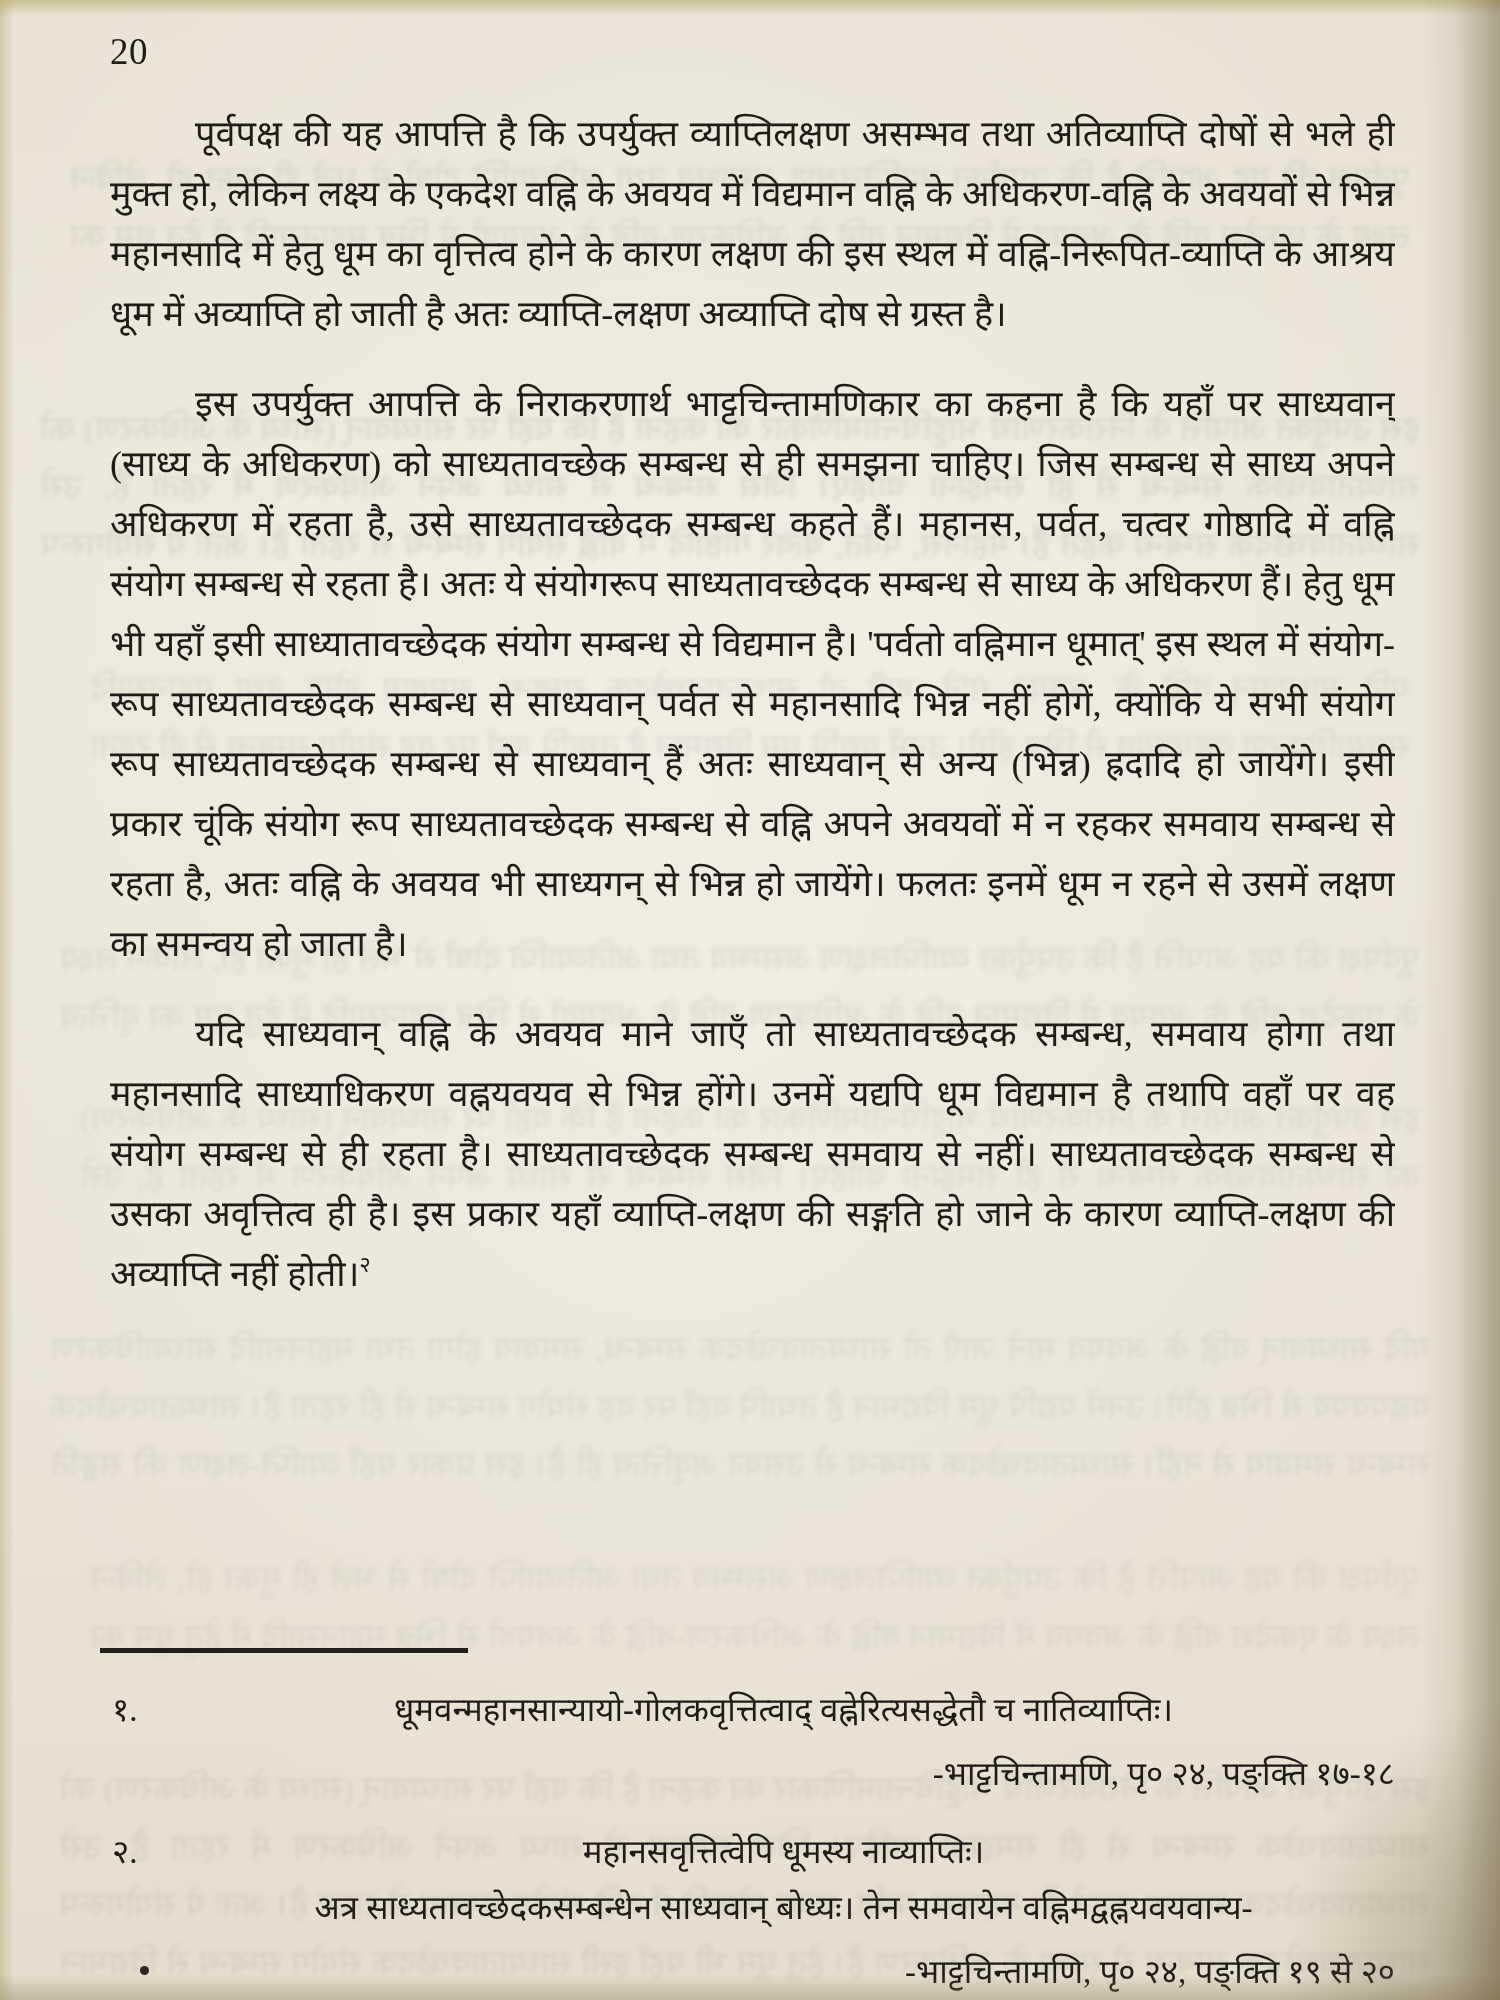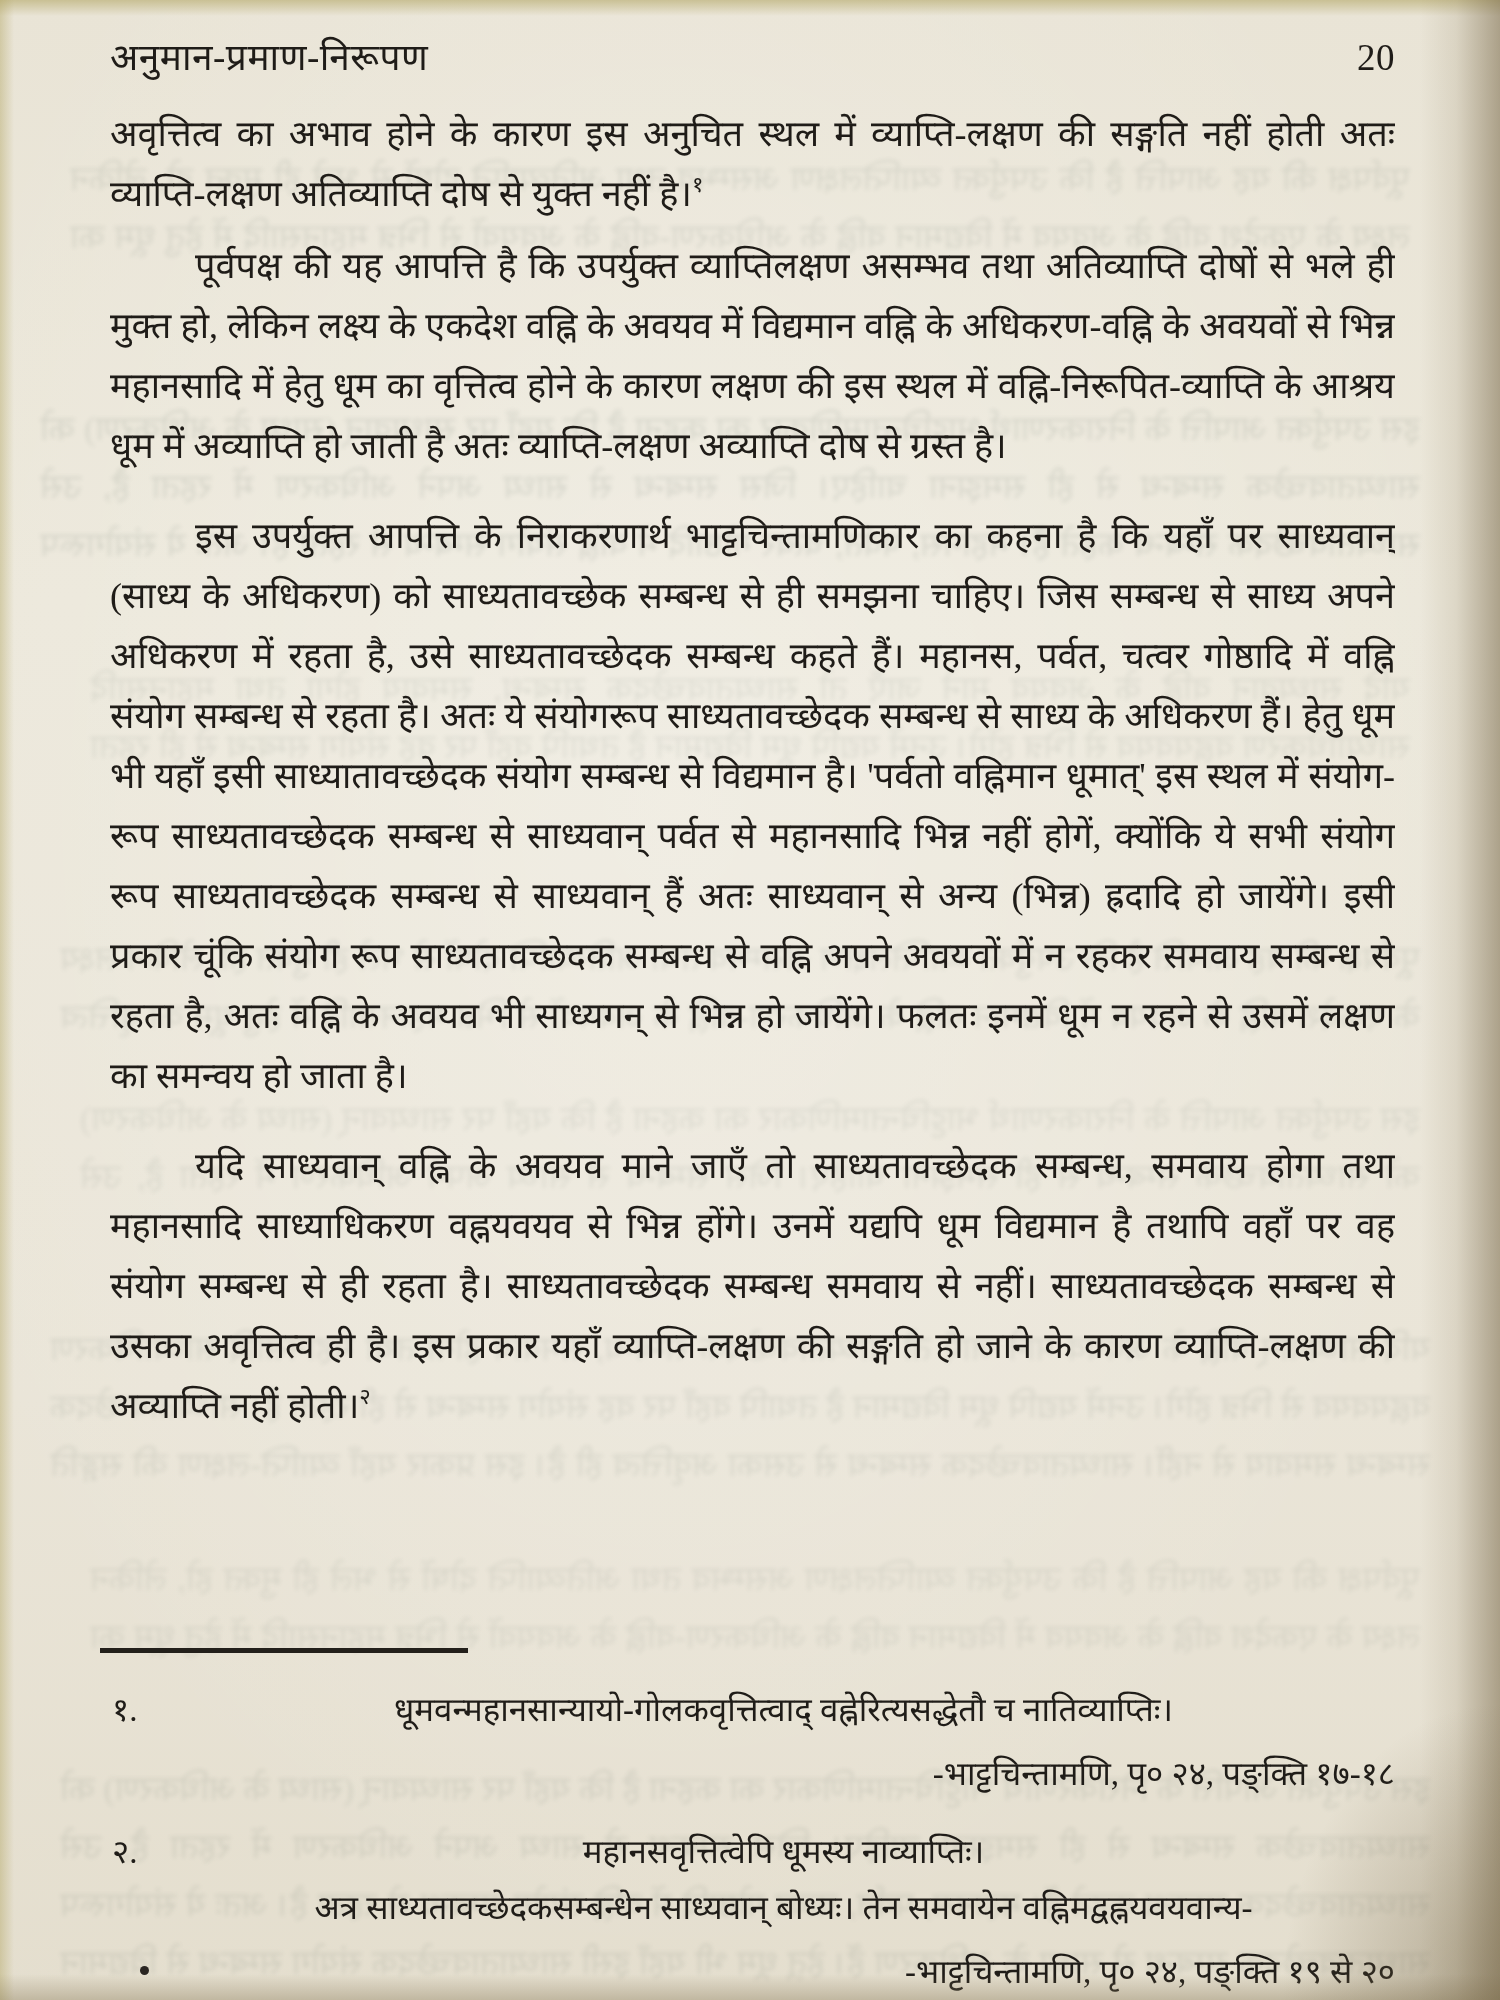--- a/index.html
+++ b/index.html
@@ -98,26 +98,24 @@
   <div class="ghost" style="top:150px; left:70px; width:1340px; height:112px; opacity:.11;">पूर्वपक्ष की यह आपत्ति है कि उपर्युक्त व्याप्तिलक्षण असम्भव तथा अतिव्याप्ति दोषों से भले ही मुक्त हो, लेकिन लक्ष्य के एकदेश वह्नि के अवयव में विद्यमान वह्नि के अधिकरण-वह्नि के अवयवों से भिन्न महानसादि में हेतु धूम का वृत्तित्व होने के कारण लक्षण की इस स्थल में वह्नि-निरूपित-व्याप्ति के आश्रय धूम में अव्याप्ति हो जाती है अतः व्याप्ति-लक्षण अव्याप्ति दोष से ग्रस्त है।</div>
   <div class="ghost" style="top:400px; left:40px; width:1380px; height:170px; opacity:.12;">इस उपर्युक्त आपत्ति के निराकरणार्थ भाट्टचिन्तामणिकार का कहना है कि यहाँ पर साध्यवान् (साध्य के अधिकरण) को साध्यतावच्छेक सम्बन्ध से ही समझना चाहिए। जिस सम्बन्ध से साध्य अपने अधिकरण में रहता है, उसे साध्यतावच्छेदक सम्बन्ध कहते हैं। महानस, पर्वत, चत्वर गोष्ठादि में वह्नि संयोग सम्बन्ध से रहता है। अतः ये संयोगरूप साध्यतावच्छेदक सम्बन्ध से साध्य के अधिकरण हैं। हेतु धूम भी यहाँ इसी साध्यातावच्छेदक संयोग सम्बन्ध से विद्यमान है। 'पर्वतो वह्निमान धूमात्' इस स्थल में संयोग-रूप साध्यतावच्छेदक सम्बन्ध से साध्यवान् पर्वत से महानसादि भिन्न नहीं होगें, क्योंकि ये सभी संयोग रूप साध्यतावच्छेदक सम्बन्ध से साध्यवान् हैं अतः साध्यवान् से अन्य (भिन्न) ह्रदादि हो जायेंगे। इसी प्रकार चूंकि संयोग रूप साध्यतावच्छेदक सम्बन्ध से वह्नि अपने अवयवों में न रहकर समवाय सम्बन्ध से रहता है, अतः वह्नि के अवयव भी साध्यगन् से भिन्न हो जायेंगे। फलतः इनमें धूम न रहने से उसमें लक्षण का समन्वय हो जाता है।</div>
   <div class="ghost" style="top:660px; left:90px; width:1320px; height:112px; opacity:.09;">यदि साध्यवान् वह्नि के अवयव माने जाएँ तो साध्यतावच्छेदक सम्बन्ध, समवाय होगा तथा महानसादि साध्याधिकरण वह्नयवयव से भिन्न होंगे। उनमें यद्यपि धूम विद्यमान है तथापि वहाँ पर वह संयोग सम्बन्ध से ही रहता है। साध्यतावच्छेदक सम्बन्ध समवाय से नहीं। साध्यतावच्छेदक सम्बन्ध से उसका अवृत्तित्व ही है। इस प्रकार यहाँ व्याप्ति-लक्षण की सङ्गति हो जाने के कारण व्याप्ति-लक्षण की अव्याप्ति नहीं होती।</div>
   <div class="ghost" style="top:930px; left:60px; width:1360px; height:112px; opacity:.10;">पूर्वपक्ष की यह आपत्ति है कि उपर्युक्त व्याप्तिलक्षण असम्भव तथा अतिव्याप्ति दोषों से भले ही मुक्त हो, लेकिन लक्ष्य के एकदेश वह्नि के अवयव में विद्यमान वह्नि के अधिकरण-वह्नि के अवयवों से भिन्न महानसादि में हेतु धूम का वृत्तित्व होने के कारण लक्षण की इस स्थल में वह्नि-निरूपित-व्याप्ति के आश्रय धूम में अव्याप्ति हो जाती है अतः व्याप्ति-लक्षण अव्याप्ति दोष से ग्रस्त है।</div>
   <div class="ghost" style="top:1090px; left:80px; width:1340px; height:112px; opacity:.09;">इस उपर्युक्त आपत्ति के निराकरणार्थ भाट्टचिन्तामणिकार का कहना है कि यहाँ पर साध्यवान् (साध्य के अधिकरण) को साध्यतावच्छेक सम्बन्ध से ही समझना चाहिए। जिस सम्बन्ध से साध्य अपने अधिकरण में रहता है, उसे साध्यतावच्छेदक सम्बन्ध कहते हैं। महानस, पर्वत, चत्वर गोष्ठादि में वह्नि संयोग सम्बन्ध से रहता है। अतः ये संयोगरूप साध्यतावच्छेदक सम्बन्ध से साध्य के अधिकरण हैं। हेतु धूम भी यहाँ इसी साध्यातावच्छेदक संयोग सम्बन्ध से विद्यमान है। 'पर्वतो वह्निमान धूमात्' इस स्थल में संयोग-रूप साध्यतावच्छेदक सम्बन्ध से साध्यवान् पर्वत से महानसादि भिन्न नहीं होगें, क्योंकि ये सभी संयोग रूप साध्यतावच्छेदक सम्बन्ध से साध्यवान् हैं अतः साध्यवान् से अन्य (भिन्न) ह्रदादि हो जायेंगे। इसी प्रकार चूंकि संयोग रूप साध्यतावच्छेदक सम्बन्ध से वह्नि अपने अवयवों में न रहकर समवाय सम्बन्ध से रहता है, अतः वह्नि के अवयव भी साध्यगन् से भिन्न हो जायेंगे। फलतः इनमें धूम न रहने से उसमें लक्षण का समन्वय हो जाता है।</div>
   <div class="ghost" style="top:1320px; left:50px; width:1380px; height:170px; opacity:.10;">यदि साध्यवान् वह्नि के अवयव माने जाएँ तो साध्यतावच्छेदक सम्बन्ध, समवाय होगा तथा महानसादि साध्याधिकरण वह्नयवयव से भिन्न होंगे। उनमें यद्यपि धूम विद्यमान है तथापि वहाँ पर वह संयोग सम्बन्ध से ही रहता है। साध्यतावच्छेदक सम्बन्ध समवाय से नहीं। साध्यतावच्छेदक सम्बन्ध से उसका अवृत्तित्व ही है। इस प्रकार यहाँ व्याप्ति-लक्षण की सङ्गति हो जाने के कारण व्याप्ति-लक्षण की अव्याप्ति नहीं होती।</div>
   <div class="ghost" style="top:1550px; left:90px; width:1330px; height:112px; opacity:.09;">पूर्वपक्ष की यह आपत्ति है कि उपर्युक्त व्याप्तिलक्षण असम्भव तथा अतिव्याप्ति दोषों से भले ही मुक्त हो, लेकिन लक्ष्य के एकदेश वह्नि के अवयव में विद्यमान वह्नि के अधिकरण-वह्नि के अवयवों से भिन्न महानसादि में हेतु धूम का वृत्तित्व होने के कारण लक्षण की इस स्थल में वह्नि-निरूपित-व्याप्ति के आश्रय धूम में अव्याप्ति हो जाती है अतः व्याप्ति-लक्षण अव्याप्ति दोष से ग्रस्त है।</div>
   <div class="ghost" style="top:1760px; left:60px; width:1370px; height:220px; opacity:.11;">इस उपर्युक्त आपत्ति के निराकरणार्थ भाट्टचिन्तामणिकार का कहना है कि यहाँ पर साध्यवान् (साध्य के अधिकरण) को साध्यतावच्छेक सम्बन्ध से ही समझना चाहिए। जिस सम्बन्ध से साध्य अपने अधिकरण में रहता है, उसे साध्यतावच्छेदक सम्बन्ध कहते हैं। महानस, पर्वत, चत्वर गोष्ठादि में वह्नि संयोग सम्बन्ध से रहता है। अतः ये संयोगरूप साध्यतावच्छेदक सम्बन्ध से साध्य के अधिकरण हैं। हेतु धूम भी यहाँ इसी साध्यातावच्छेदक संयोग सम्बन्ध से विद्यमान है। 'पर्वतो वह्निमान धूमात्' इस स्थल में संयोग-रूप साध्यतावच्छेदक सम्बन्ध से साध्यवान् पर्वत से महानसादि भिन्न नहीं होगें, क्योंकि ये सभी संयोग रूप साध्यतावच्छेदक सम्बन्ध से साध्यवान् हैं अतः साध्यवान् से अन्य (भिन्न) ह्रदादि हो जायेंगे। इसी प्रकार चूंकि संयोग रूप साध्यतावच्छेदक सम्बन्ध से वह्नि अपने अवयवों में न रहकर समवाय सम्बन्ध से रहता है, अतः वह्नि के अवयव भी साध्यगन् से भिन्न हो जायेंगे। फलतः इनमें धूम न रहने से उसमें लक्षण का समन्वय हो जाता है।</div>
 
   <header class="running-head">
-    <span>अनुमान-प्रमाण-निरूपण</span>
     <span>20</span>
   </header>
 
   <main class="body-text">
-    <p class="no-indent"><span>अवृत्तित्व का अभाव होने के कारण इस अनुचित स्थल में व्याप्ति-लक्षण की सङ्गति नहीं होती अतः व्याप्ति-लक्षण अतिव्याप्ति दोष से युक्त नहीं है।</span><sup class="fn-ref">१</sup></p>
     <p><span>पूर्वपक्ष की यह आपत्ति है कि उपर्युक्त व्याप्तिलक्षण असम्भव तथा अतिव्याप्ति दोषों से भले ही मुक्त हो, लेकिन लक्ष्य के एकदेश वह्नि के अवयव में विद्यमान वह्नि के अधिकरण-वह्नि के अवयवों से भिन्न महानसादि में हेतु धूम का वृत्तित्व होने के कारण लक्षण की इस स्थल में वह्नि-निरूपित-व्याप्ति के आश्रय धूम में अव्याप्ति हो जाती है अतः व्याप्ति-लक्षण अव्याप्ति दोष से ग्रस्त है।</span></p>
     <p><span>इस उपर्युक्त आपत्ति के निराकरणार्थ भाट्टचिन्तामणिकार का कहना है कि यहाँ पर साध्यवान् (साध्य के अधिकरण) को साध्यतावच्छेक सम्बन्ध से ही समझना चाहिए। जिस सम्बन्ध से साध्य अपने अधिकरण में रहता है, उसे साध्यतावच्छेदक सम्बन्ध कहते हैं। महानस, पर्वत, चत्वर गोष्ठादि में वह्नि संयोग सम्बन्ध से रहता है। अतः ये संयोगरूप साध्यतावच्छेदक सम्बन्ध से साध्य के अधिकरण हैं। हेतु धूम भी यहाँ इसी साध्यातावच्छेदक संयोग सम्बन्ध से विद्यमान है। 'पर्वतो वह्निमान धूमात्' इस स्थल में संयोग-रूप साध्यतावच्छेदक सम्बन्ध से साध्यवान् पर्वत से महानसादि भिन्न नहीं होगें, क्योंकि ये सभी संयोग रूप साध्यतावच्छेदक सम्बन्ध से साध्यवान् हैं अतः साध्यवान् से अन्य (भिन्न) ह्रदादि हो जायेंगे। इसी प्रकार चूंकि संयोग रूप साध्यतावच्छेदक सम्बन्ध से वह्नि अपने अवयवों में न रहकर समवाय सम्बन्ध से रहता है, अतः वह्नि के अवयव भी साध्यगन् से भिन्न हो जायेंगे। फलतः इनमें धूम न रहने से उसमें लक्षण का समन्वय हो जाता है।</span></p>
     <p><span>यदि साध्यवान् वह्नि के अवयव माने जाएँ तो साध्यतावच्छेदक सम्बन्ध, समवाय होगा तथा महानसादि साध्याधिकरण वह्नयवयव से भिन्न होंगे। उनमें यद्यपि धूम विद्यमान है तथापि वहाँ पर वह संयोग सम्बन्ध से ही रहता है। साध्यतावच्छेदक सम्बन्ध समवाय से नहीं। साध्यतावच्छेदक सम्बन्ध से उसका अवृत्तित्व ही है। इस प्रकार यहाँ व्याप्ति-लक्षण की सङ्गति हो जाने के कारण व्याप्ति-लक्षण की अव्याप्ति नहीं होती।</span><sup class="fn-ref">२</sup></p>
   </main>
 
   <div class="footnote-rule"></div>
 
   <section class="footnotes">
     <div class="footnote">
       <span class="fn-num">१.</span>

